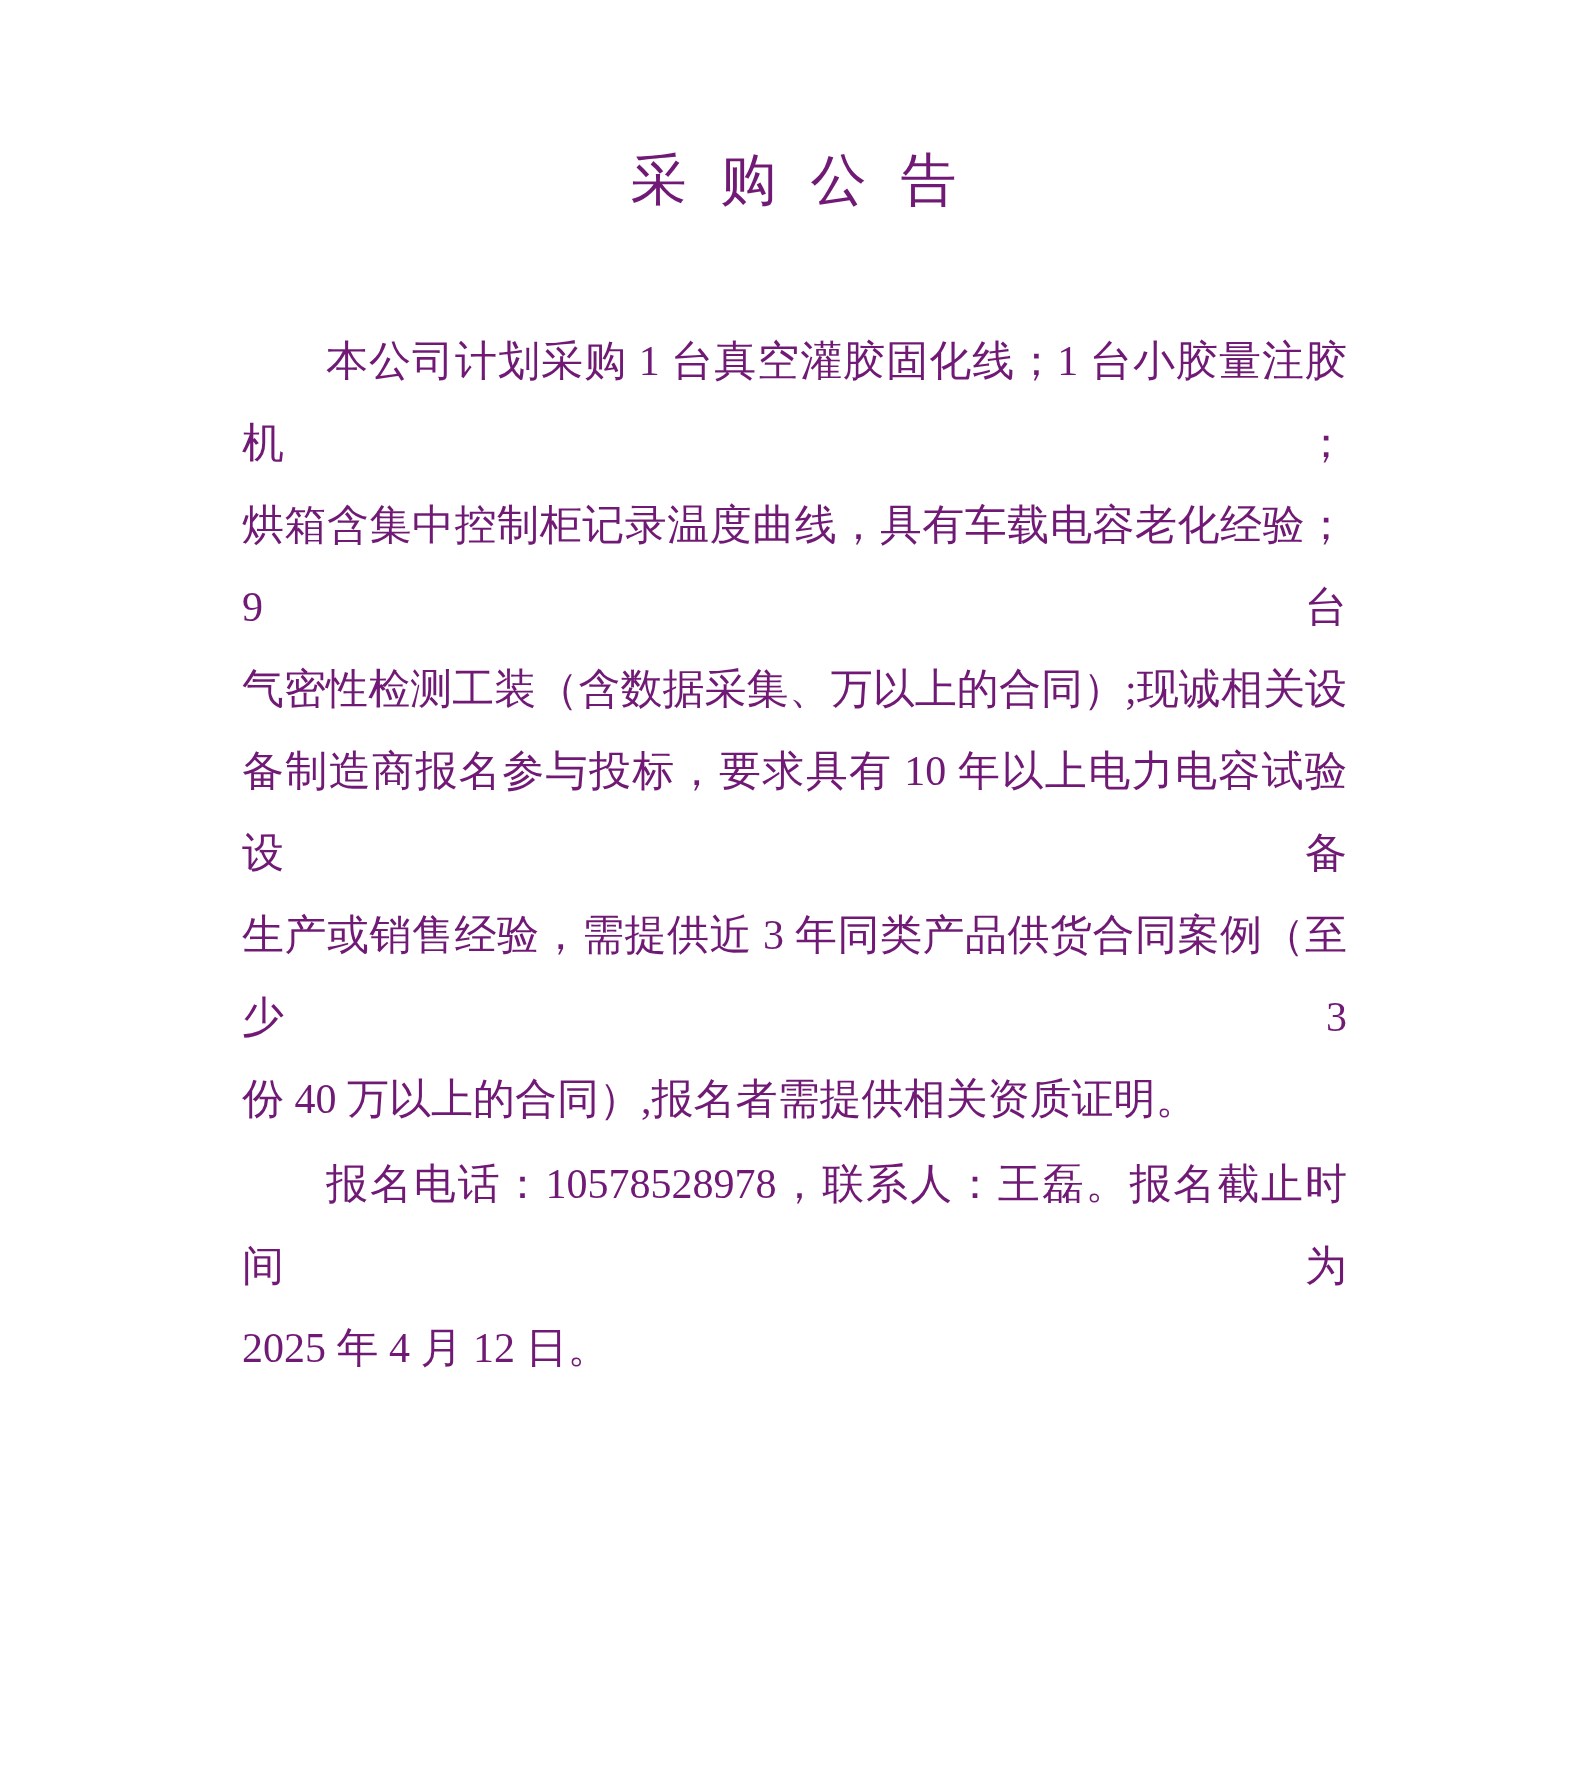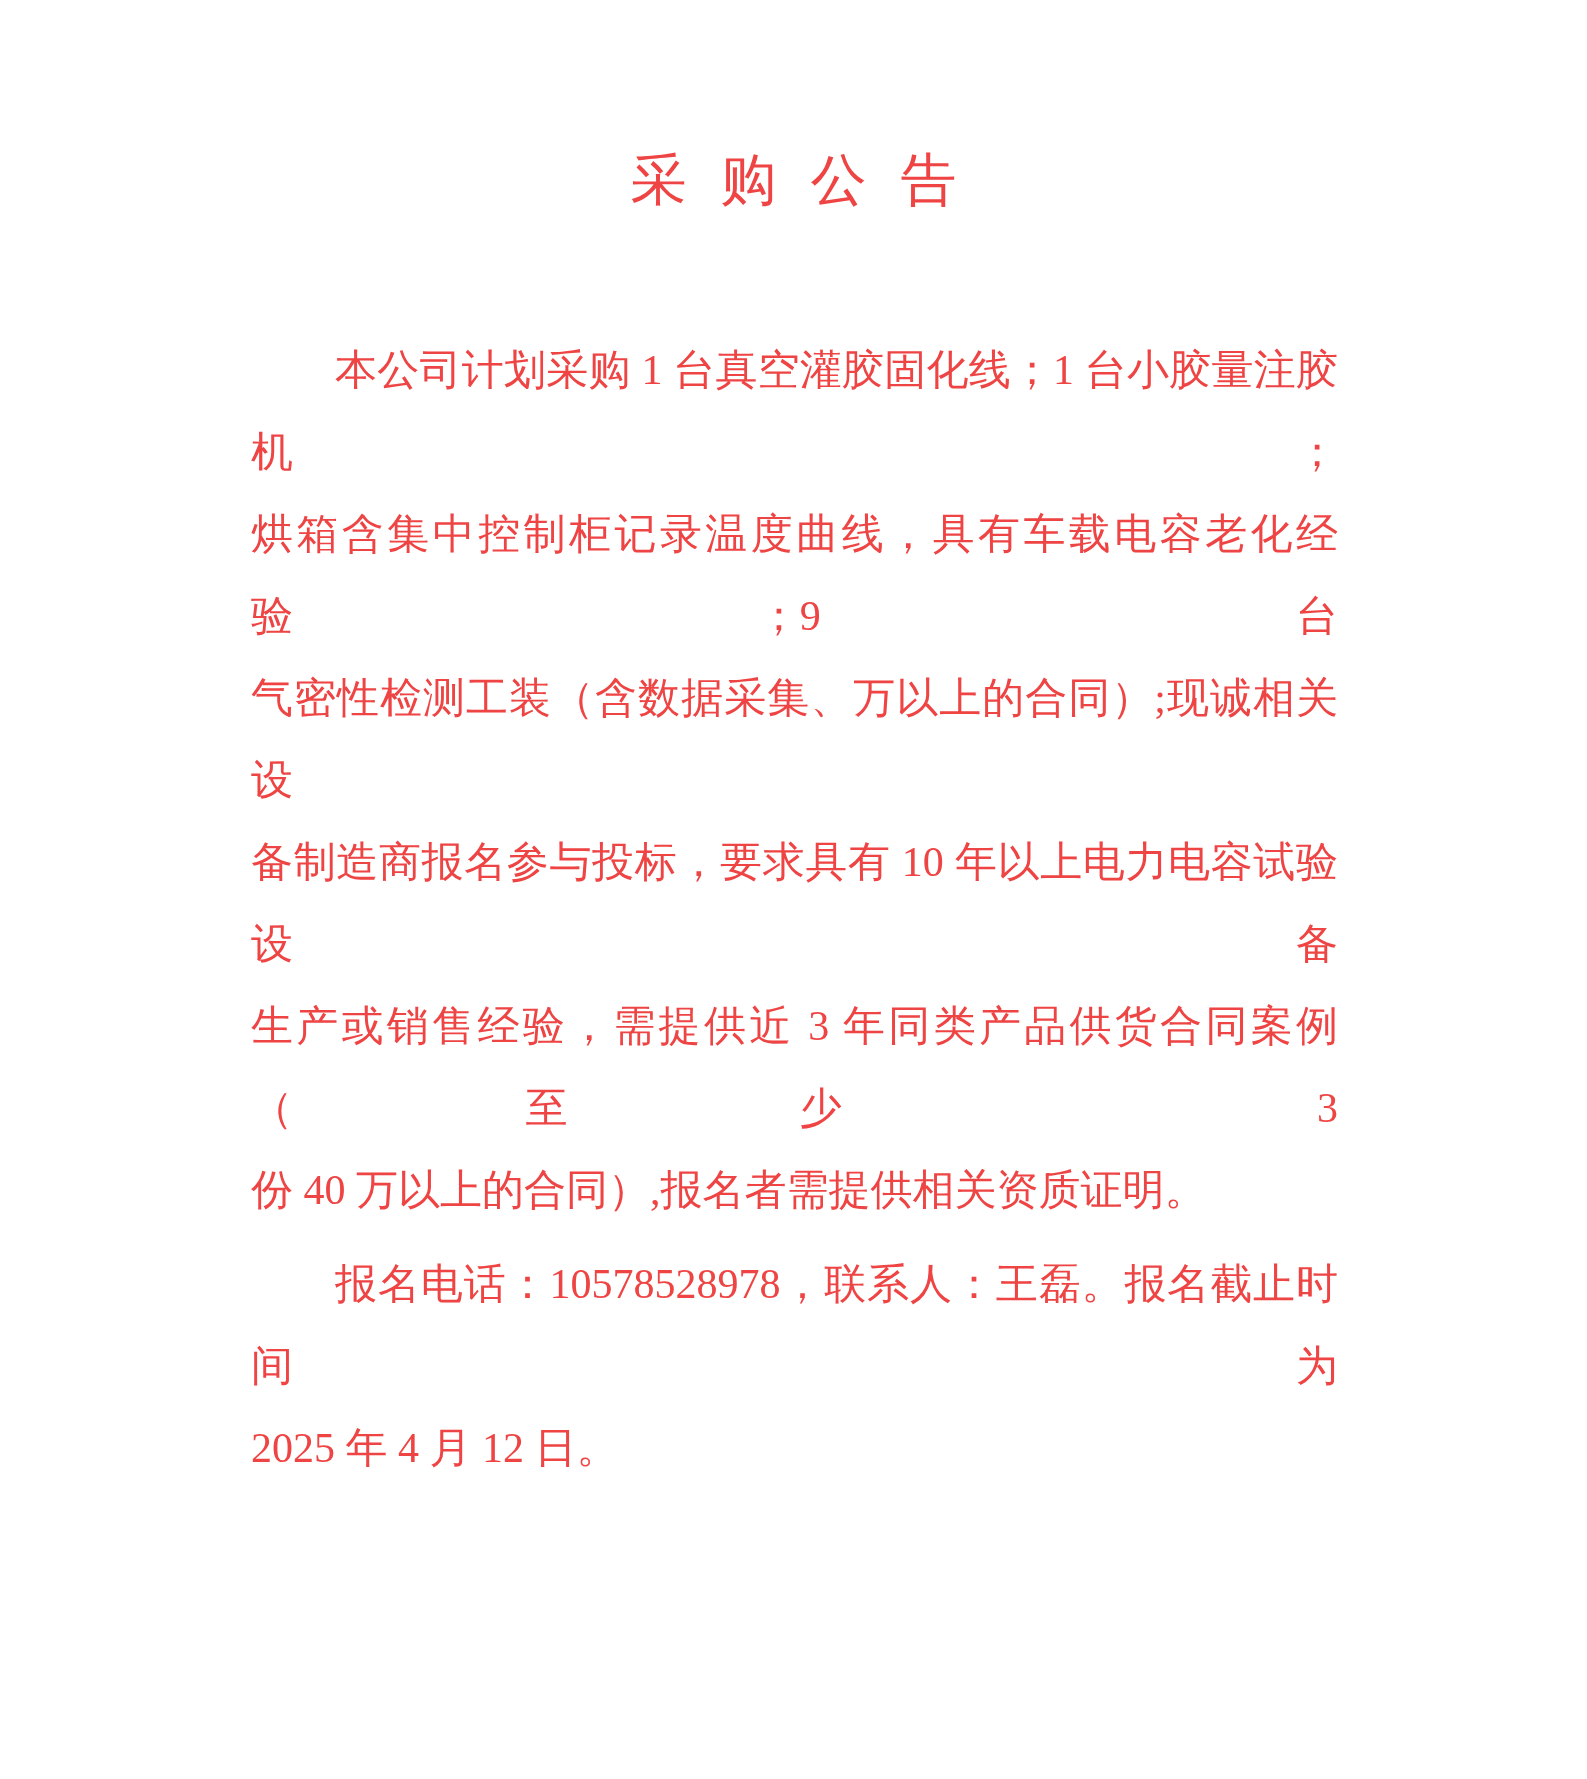--- a/index.html
+++ b/index.html
@@ -5,21 +5,21 @@
   html, body {
     margin: 0;
     padding: 0;
     background: #ffffff;
   }
   .page {
     position: relative;
     width: 1587px;
     height: 1779px;
     background: #ffffff;
-    color: #ef4444;
+    color: #701a75;
     font-family: "Liberation Serif", "DejaVu Serif", serif;
     overflow: hidden;
   }
   .title-wrap {
     position: absolute;
     top: 138px;
     left: 0;
     width: 100%;
     text-align: center;
   }
@@ -34,21 +34,21 @@
   }
   .content {
     position: absolute;
     left: 239px;
     top: 317px;
     width: 1111px;
     font-size: 42px;
     line-height: 82px;
   }
   .para {
-    margin: 12px;
+    margin: 3px;
   }
   .para .line {
     text-align: justify;
     text-align-last: justify;
     white-space: normal;
   }
   .para .line:first-child {
     text-indent: 84px; 
   }
   .para .line:last-child {

